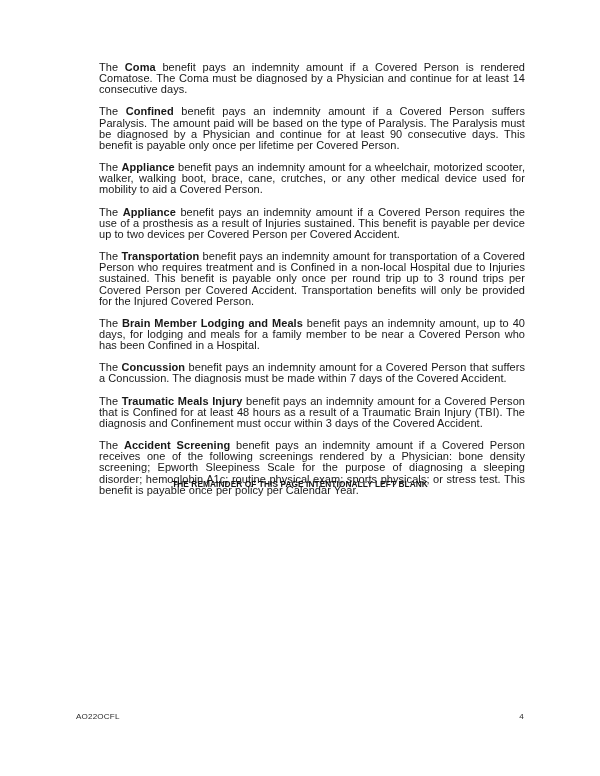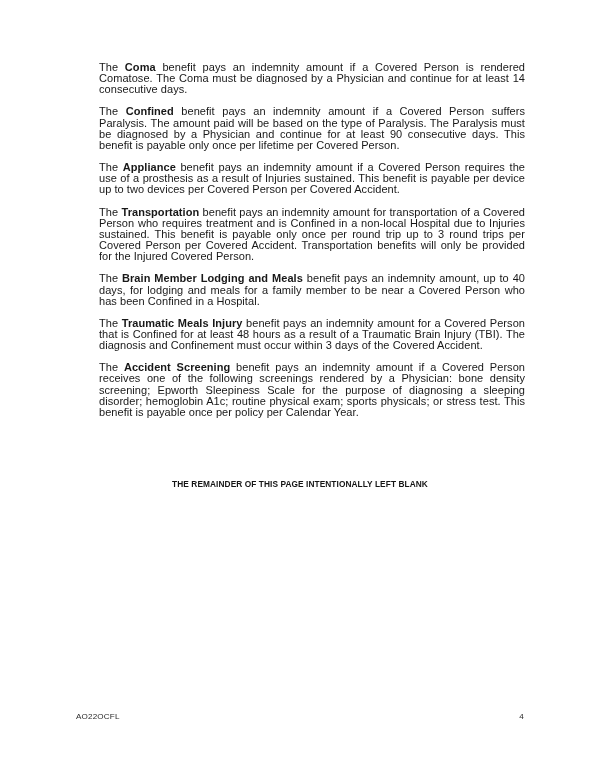--- a/index.html
+++ b/index.html
@@ -100,27 +100,29 @@
 <body>
 
 <div class="page">
 
   <div class="content">
 
     <p class="para"><span>The </span><span class="term">Coma</span><span> benefit pays an indemnity amount if a Covered Person is rendered Comatose. The Coma must be diagnosed by a Physician and continue for at least 14 consecutive days.</span></p>
 
     <p class="para"><span>The </span><span class="term">Confined</span><span> benefit pays an indemnity amount if a Covered Person suffers Paralysis. The amount paid will be based on the type of Paralysis. The Paralysis must be diagnosed by a Physician and continue for at least 90 consecutive days. This benefit is payable only once per lifetime per Covered Person.</span></p>
 
+    <p class="para"><span>The </span><span class="term">Appliance</span><span> benefit pays an indemnity amount for a wheelchair, motorized scooter, walker, walking boot, brace, cane, crutches, or any other medical device used for mobility to aid a Covered Person.</span></p>
 
     <p class="para"><span>The </span><span class="term">Appliance</span><span> benefit pays an indemnity amount if a Covered Person requires the use of a prosthesis as a result of Injuries sustained. This benefit is payable per device up to two devices per Covered Person per Covered Accident.</span></p>
 
     <p class="para"><span>The </span><span class="term">Transportation</span><span> benefit pays an indemnity amount for transportation of a Covered Person who requires treatment and is Confined in a non-local Hospital due to Injuries sustained. This benefit is payable only once per round trip up to 3 round trips per Covered Person per Covered Accident. Transportation benefits will only be provided for the Injured Covered Person.</span></p>
 
     <p class="para"><span>The </span><span class="term">Brain Member Lodging and Meals</span><span> benefit pays an indemnity amount, up to 40 days, for lodging and meals for a family member to be near a Covered Person who has been Confined in a Hospital.</span></p>
 
+    <p class="para"><span>The </span><span class="term">Concussion</span><span> benefit pays an indemnity amount for a Covered Person that suffers a Concussion. The diagnosis must be made within 7 days of the Covered Accident.</span></p>
 
     <p class="para"><span>The </span><span class="term">Traumatic Meals Injury</span><span> benefit pays an indemnity amount for a Covered Person that is Confined for at least 48 hours as a result of a Traumatic Brain Injury (TBI). The diagnosis and Confinement must occur within 3 days of the Covered Accident.</span></p>
 
     <p class="para"><span>The </span><span class="term">Accident Screening</span><span> benefit pays an indemnity amount if a Covered Person receives one of the following screenings rendered by a Physician: bone density screening; Epworth Sleepiness Scale for the purpose of diagnosing a sleeping disorder; hemoglobin A1c; routine physical exam; sports physicals; or stress test. This benefit is payable once per policy per Calendar Year.</span></p>
 
   </div>
 
   <div class="notice">
     <div class="notice-line1">THE REMAINDER OF THIS PAGE INTENTIONALLY LEFT BLANK</div>
   </div>

